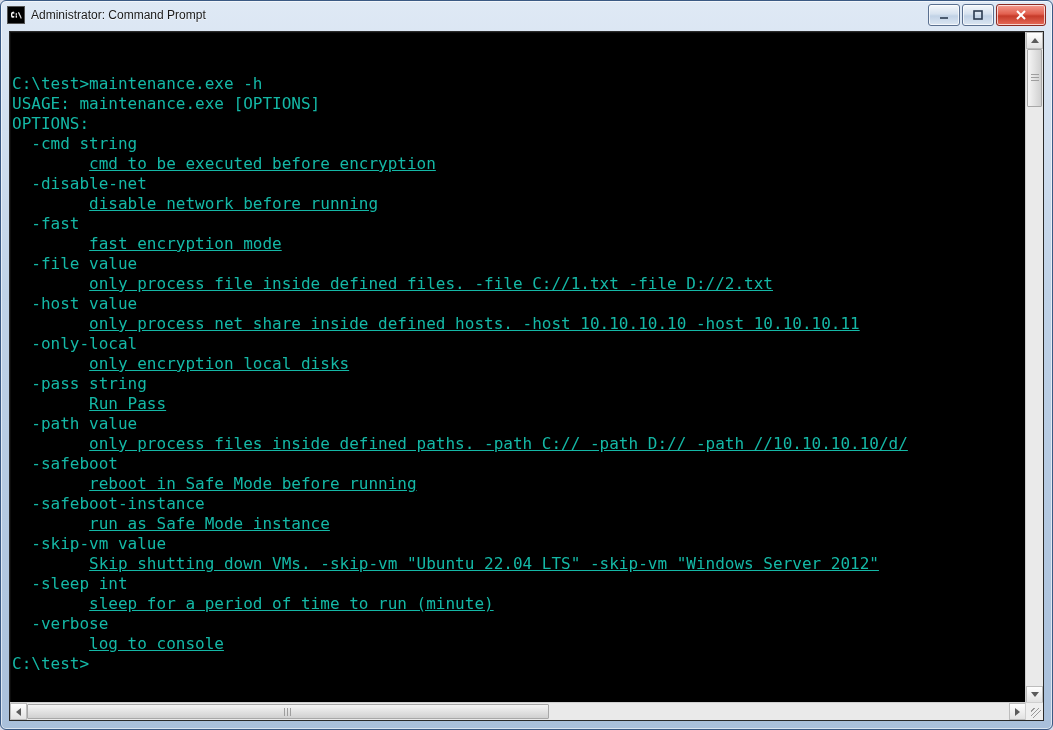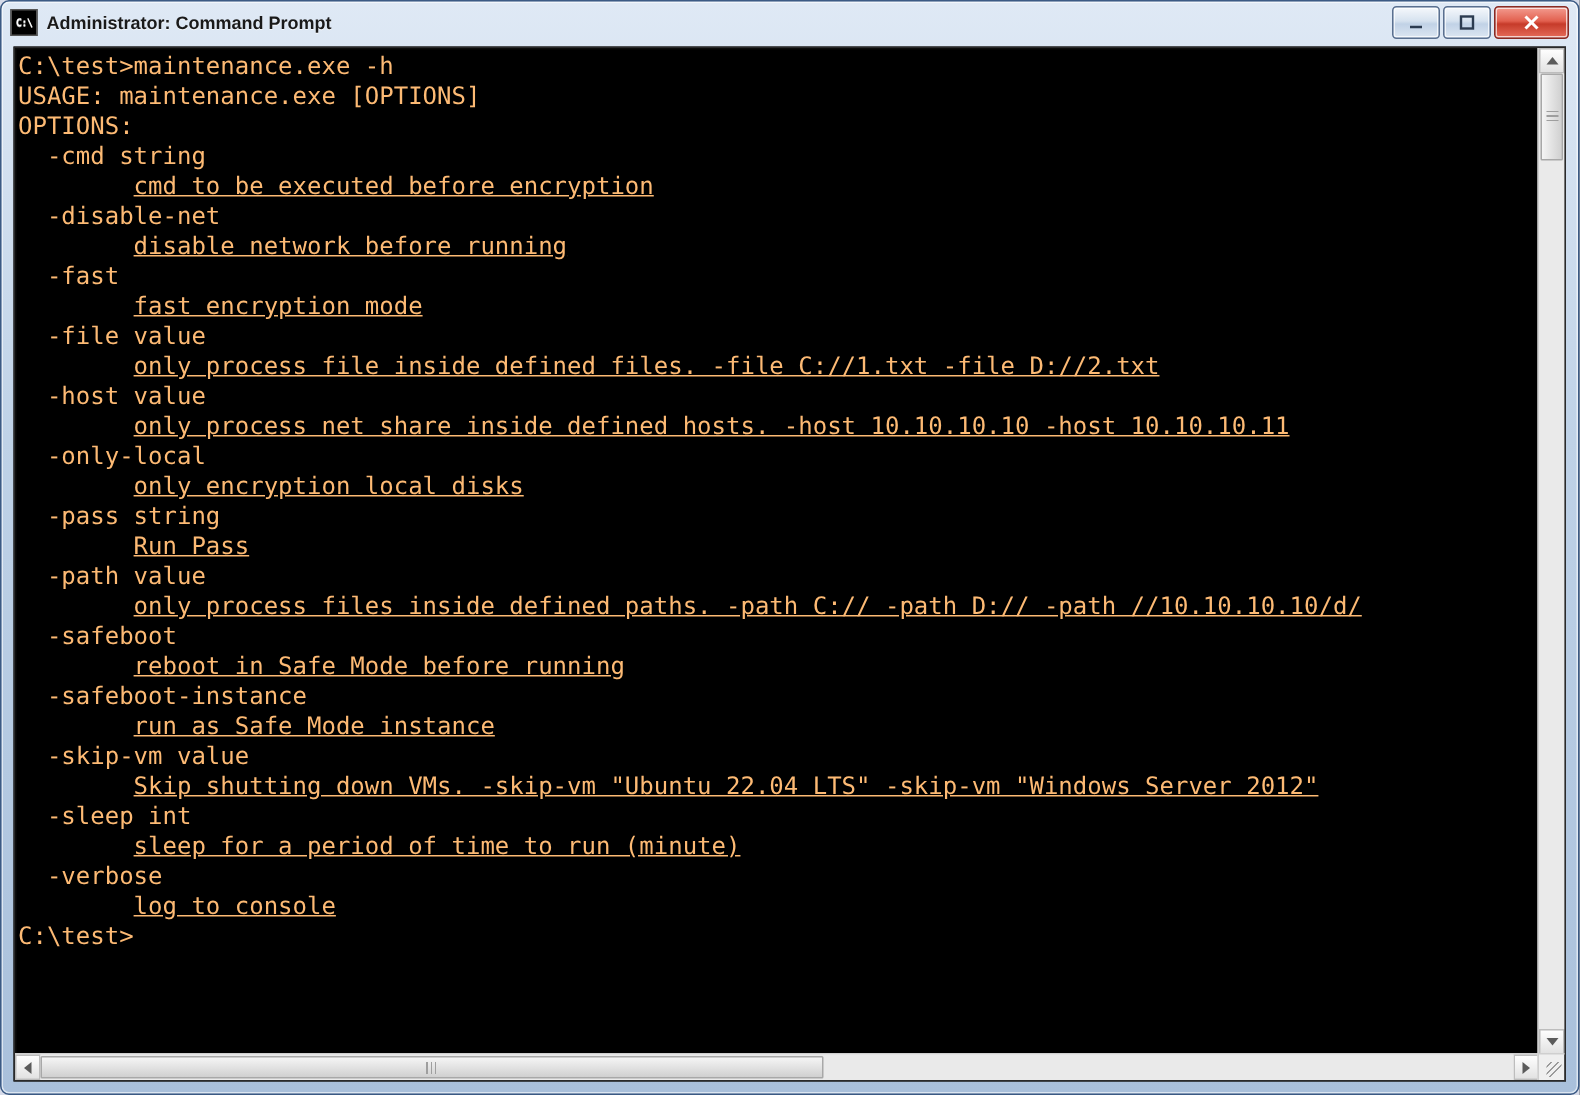--- a/index.html
+++ b/index.html
@@ -39,21 +39,21 @@
     width: 16px; height: 16px;
     background: #000;
     border: 1px solid #555;
     display: flex;
     align-items: center;
     justify-content: center;
     font: 700 7px/1 "Consolas", monospace;
     color: #fff;
     letter-spacing: -0.5px;
   }
-  .title-text { flex: 0 0 auto; font-weight: bold; }
+  .title-text { flex: 0 0 auto; }
   .title-spacer { flex: 1 1 auto; }
 
   .win-btn-group { display: flex; gap: 2px; margin-right: 2px; }
   .win-btn {
     width: 30px; height: 20px;
     border: 1px solid #5a7090;
     border-radius: 3px;
     background: linear-gradient(to bottom, #f5f8fc 0%, #d6e2ef 45%, #c1d2e6 55%, #dbe6f2 100%);
     box-shadow: inset 0 0 0 1px rgba(255,255,255,0.7);
     display: flex; align-items: center; justify-content: center;
@@ -83,22 +83,23 @@
     position: relative;
     flex: 1 1 auto;
     overflow: hidden;
   }
   .console-content {
     position: absolute; inset: 0;
     padding: 2px 0 0 2px;
     font-family: "Consolas", "Lucida Console", monospace;
     font-size: 16px;
     line-height: 20px;
-    color: #fdba74;
+    color: #14b8a6;
     white-space: pre;
+    margin-top: 40px;
   }
   .console-content .line { display: block; }
   .console-content .ind1 { padding-left: 2ch; }
   .console-content .ind2 { padding-left: 8ch; text-decoration: underline; }
 
   
   .vscroll {
     position: absolute;
     top: 0; right: 0; bottom: 17px;
     width: 17px;

